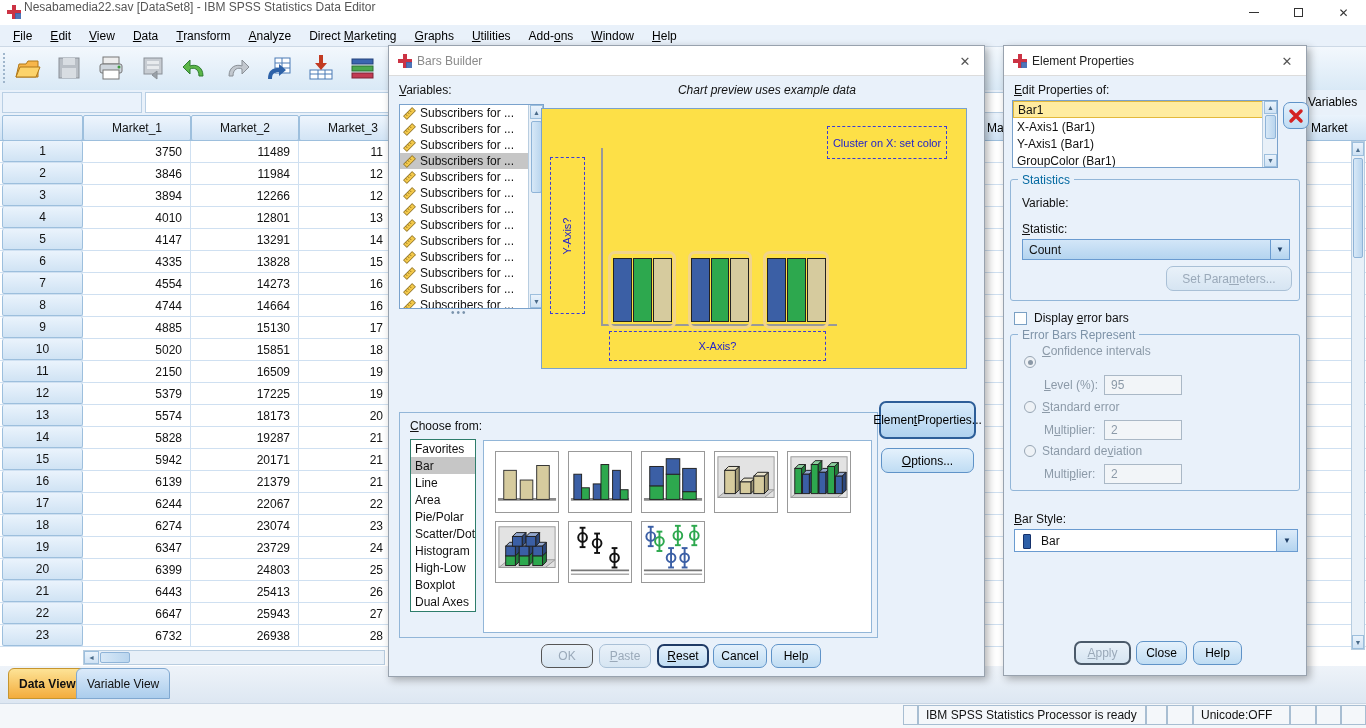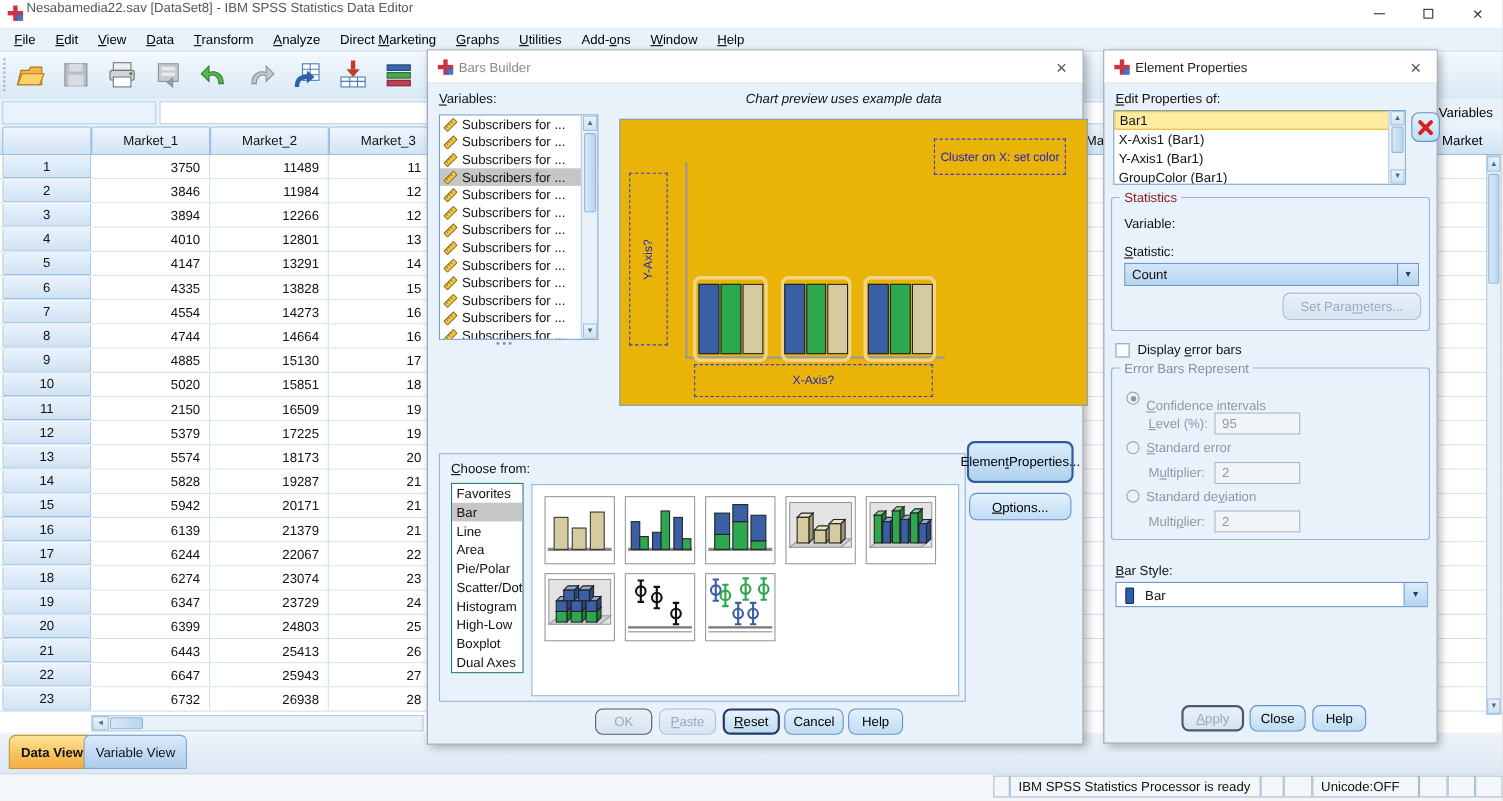--- a/index.html
+++ b/index.html
@@ -53,21 +53,21 @@
 .dlg{position:absolute;background:#e9f1fa;border:1px solid #98a2ae;box-shadow:3px 3px 8px rgba(0,0,0,.3)}
 .dtitle{position:absolute;left:0;top:0;right:0;height:30px;background:#fff;border-bottom:1px solid #dcdcdc;display:flex;align-items:center}
 .dtext{margin-left:8px}
 .dclose{position:absolute;top:6px;width:18px;height:18px;display:flex;align-items:center;justify-content:center;color:#555;font-size:13px}
 .btn{background:linear-gradient(#e4f1fc,#bfdcf3);border:1px solid #5f93c8;border-radius:7px;display:flex;align-items:center;justify-content:center;color:#000}
 .btn.dis{background:linear-gradient(#e9f1f9,#d6e5f2);border-color:#a9c0d6;color:#9aa9b9}
 .btn.focus{border:2px solid #1f3b66}
 .btn.dfocus{border:2px solid #4b5a6a;color:#9aa9b9;background:linear-gradient(#e9f1f9,#d6e5f2)}
 .btn.primary{border:2px solid #2d5e98;background:linear-gradient(#d8ebfa,#b0d2ef)}
 .groupbox{position:absolute;border:1px solid #92b6d8;border-radius:3px}
-.legend{position:absolute;background:#e9f1fa;padding:0 4px;color:#7f1d1d}
+.legend{position:absolute;background:#e9f1fa;padding:0 4px;color:#0369a1}
 .dashed{position:absolute;border:1px dashed #3b3bd6;color:#2222cc;display:flex;align-items:center;justify-content:center;font-size:11px;text-align:center}
 
 .listbox{position:absolute;background:#fff;border:1px solid #7aa2cc;overflow:hidden}
 .vitem{height:16px;display:flex;align-items:center;gap:4px;padding-left:3px;white-space:nowrap}
 .vitem.sel{background:#c6c6c6}
 .vic{width:13px;height:13px;display:flex}
 .titem{height:17px;display:flex;align-items:center;padding-left:4px;white-space:nowrap}
 .titem.sel{background:#c6c6c6}
 .epitem{height:17px;display:flex;align-items:center;padding-left:4px;white-space:nowrap}
 .epitem.ysel{background:#ffeca0;border:1px solid #e3b93c}
@@ -569,21 +569,21 @@
       <div class="sbtrack" style="right:0;top:0;width:15px;height:203px;border:none;border-left:1px solid #b8cde0">
         <div class="sbbtn" style="left:1px;top:0;width:13px;height:14px">▲</div>
         <div class="sbthumb" style="left:2px;top:16px;width:11px;height:72px"></div>
         <div class="sbbtn" style="left:1px;bottom:0;width:13px;height:14px">▼</div>
       </div>
     </div>
     <div class="split" style="left:62px;top:261px">•••</div>
 
 
     <div class="abs" style="left:165px;top:37px;width:426px;text-align:center;font-style:italic">Chart preview uses example data</div>
-    <div class="abs" style="left:174px;top:62px;width:426px;height:261px;background:#eab308;border:1px solid #7aa2cc">
+    <div class="abs" style="left:152px;top:62px;width:426px;height:261px;background:#fde047;border:1px solid #7aa2cc">
       <div class="dashed" style="left:285px;top:17px;width:120px;height:33px">Cluster on X: set color</div>
       <div class="dashed" style="left:8px;top:48px;width:35px;height:157px">
           <span style="transform:rotate(-90deg);white-space:nowrap">Y-Axis?</span>
         </div>
       <div class="abs" style="left:59px;top:39px;width:2px;height:178px;background:#999"></div>
       <div class="abs" style="left:59px;top:215px;width:236px;height:2px;background:#999"></div>
       <div>
           <div class="frame" style="left:66px;width:68px">
             <div class="pbar" style="background:#3b5fa5"></div>
             <div class="pbar" style="background:#2da84e"></div>
@@ -872,21 +872,21 @@
       <span class="arrowbox">▼</span>
     </div>
     <div class="btn dis abs" style="left:162px;top:220px;width:126px;height:25px">Set Para<u>m</u>eters...</div>
 
     <span class="cbox" style="left:10px;top:266px"></span>
     <span class="glabel" style="left:30px;top:265px">Display <u>e</u>rror bars</span>
 
     <div class="groupbox" style="left:6px;top:288px;width:290px;height:157px"></div>
     <span class="legend" style="left:14px;top:282px;color:#7e93a8">Error Bars Represent</span>
     <span class="radio on" style="left:20px;top:310px"></span>
-    <span class="glabel gray" style="left:38px;top:316px"><u>C</u>onfidence intervals</span>
+    <span class="glabel gray" style="left:38px;top:298px"><u>C</u>onfidence intervals</span>
     <span class="glabel gray" style="left:40px;top:332px"><u>L</u>evel (%):</span>
     <div class="dinput" style="left:100px;top:329px;width:78px;height:20px">95</div>
     <span class="radio" style="left:20px;top:355px"></span>
     <span class="glabel gray" style="left:38px;top:354px"><u>S</u>tandard error</span>
     <span class="glabel gray" style="left:40px;top:377px">M<u>u</u>ltiplier:</span>
     <div class="dinput" style="left:100px;top:374px;width:78px;height:20px">2</div>
     <span class="radio" style="left:20px;top:399px"></span>
     <span class="glabel gray" style="left:38px;top:398px">Standard de<u>v</u>iation</span>
     <span class="glabel gray" style="left:40px;top:421px">Multi<u>p</u>lier:</span>
     <div class="dinput" style="left:100px;top:418px;width:78px;height:20px">2</div>

